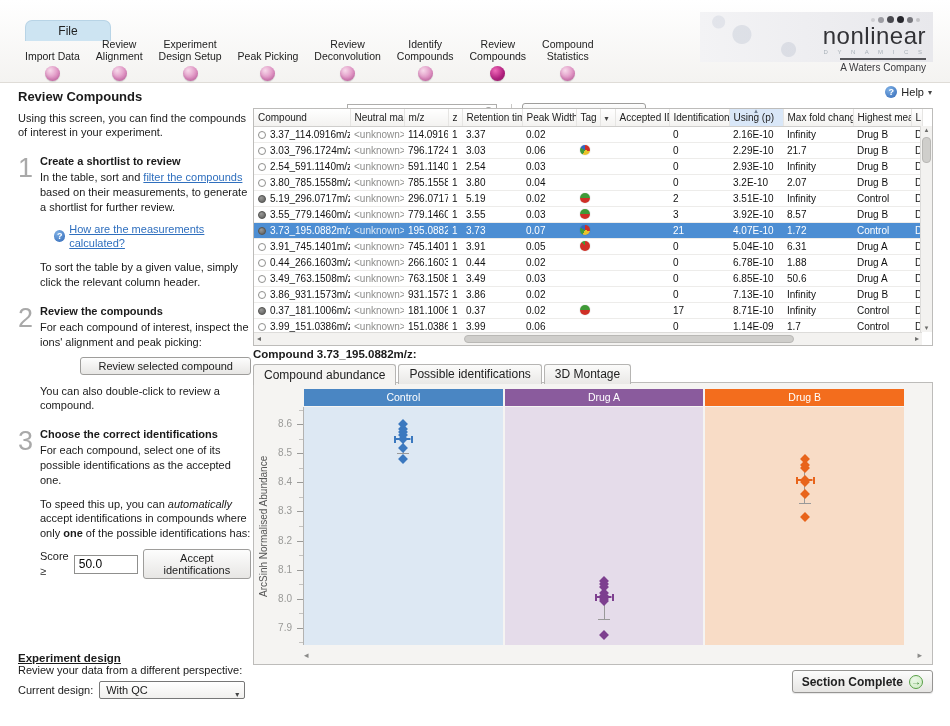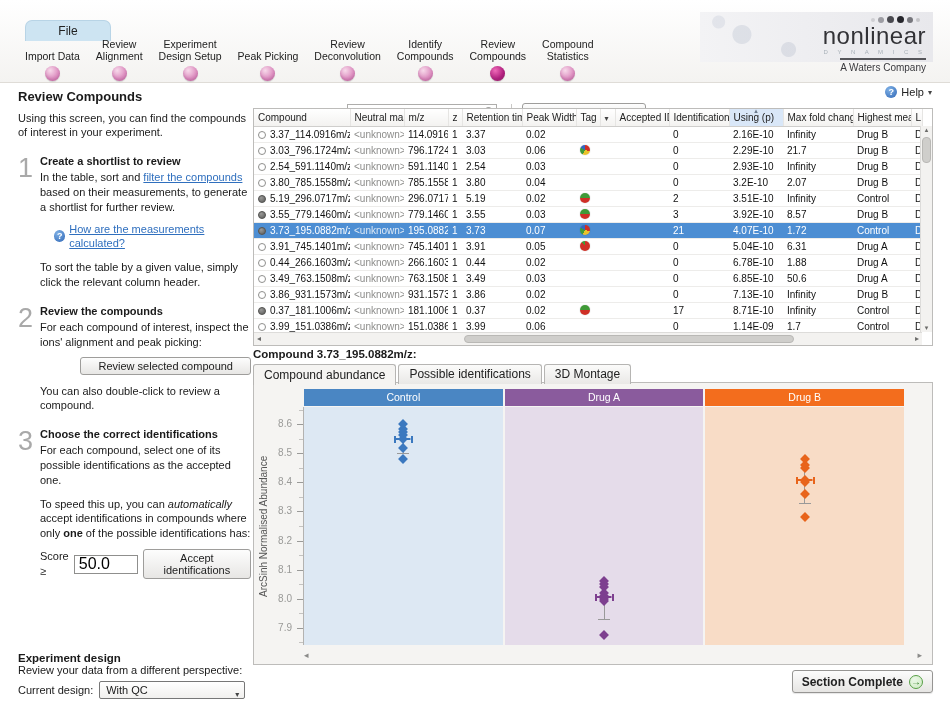--- a/index.html
+++ b/index.html
@@ -45,21 +45,21 @@
   .step-block { position:relative; padding-left:22px; margin-top:14px; }
   .step-num { position:absolute; left:0; top:1px; font-size:27px; color:#a9a9a9; line-height:1; }
   .step-title { font-weight:bold; margin-bottom:1px; }
   .link { color:#2f6fbe; text-decoration:underline; cursor:pointer; }
   .help-link-row { margin:7px 0 0 14px; display:flex; gap:4px; align-items:center; }
   .sb-extra { margin-top:9px; }
   .btn { background:linear-gradient(#fdfdfd,#e7e6e4); border:1px solid #9e9d9b; border-radius:3px;
          font-size:11px; padding:2px 17px; color:#222; cursor:pointer; font-family:inherit; }
   .review-btn-row { margin-top:7px; text-align:right; }
   .score-row { margin-top:8px; display:flex; align-items:center; gap:5px; }
-  .score-input { width:64px; height:19px; border:1px solid #8f8f8d; font-size:16px; padding:1px 4px; font-family:inherit; }
+  .score-input { width:64px; height:19px; border:1px solid #8f8f8d; font-size:12px; padding:1px 4px; font-family:inherit; }
 
   
   .main { position:absolute; left:253px; top:86px; width:680px; }
   .find-row { position:absolute; left:0; top:17px; height:20px; display:flex; align-items:center; font-size:11px; }
   .search-wrap { position:relative; margin-left:6px; }
   .search-input { width:150px; height:19px; border:1px solid #aeadab; font-size:11px; padding:1px 20px 1px 5px; font-style:italic; color:#555; font-family:inherit; }
   .search-input::placeholder { color:#9a9a98; font-style:italic; }
   .mag-icon { position:absolute; right:4px; top:3px; width:9px; height:9px; border:1.5px solid #8a8a88; border-radius:50%; }
   .mag-icon::after { content:""; position:absolute; left:-4px; top:6px; width:5px; height:1.5px; background:#8a8a88; transform:rotate(35deg); }
   .filter-sep { width:1px; height:18px; background:#c9c8c6; margin:0 10px 0 14px; }
@@ -115,21 +115,21 @@
   .eb-v { position:absolute; left:50%; width:1px; margin-left:-0.5px; background:#999; }
   .eb-cap { position:absolute; left:50%; width:12px; height:1px; transform:translateX(-50%); background:#999; }
   .eb-mean { position:absolute; left:50%; width:15px; height:2px; transform:translateX(-50%); }
   .eb-mcap { position:absolute; left:50%; width:2px; height:7px; }
   .chart-hscroll { position:absolute; left:50px; right:10px; top:268px; height:11px; font-size:9px; color:#8a8a88; }
   .chart-hscroll .left { position:absolute; left:0; top:-1px; }
   .chart-hscroll .right { position:absolute; right:0; top:-1px; }
 
   
   .exp-design { position:absolute; left:18px; top:652px; width:245px; font-size:11px; }
-  .exp-title { font-weight:bold; font-size:11.5px; }
+  .exp-title { font-weight:bold; font-size:11.5px;text-decoration:underline; }
   .design-row { margin-top:5px; display:flex; align-items:center; gap:6px; }
   .select-box { position:relative; width:146px; height:18px; border:1px solid #777; background:linear-gradient(#fff,#f1f0ee);
                 font-size:11px; line-height:16px; padding:0 18px 0 6px; cursor:pointer; border-radius:2px; }
   .select-box .dd-glyph { position:absolute; right:5px; top:5px; }
   .section-complete { position:absolute; right:17px; top:670px; height:23px; display:flex; align-items:center; gap:6px; padding:0 9px;
                       background:linear-gradient(#fcfcfc,#e6e5e3); border:1px solid #96providers95; border:1px solid #969593; border-radius:3px;
                       font-weight:bold; font-size:12px; color:#222; cursor:pointer; box-shadow:0 1px 1px rgba(0,0,0,.1); }
   .go-icon { display:inline-block; width:14px; height:14px; border-radius:50%; background:radial-gradient(circle at 35% 30%, #eaf7e6, #cdeac2);
              border:1px solid #57a046; color:#2f7d22; font-size:10px; line-height:12px; text-align:center; font-weight:bold; }
 </style>

